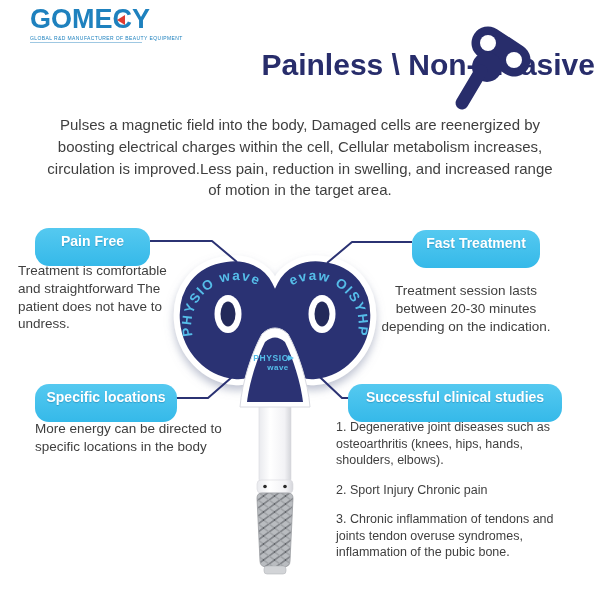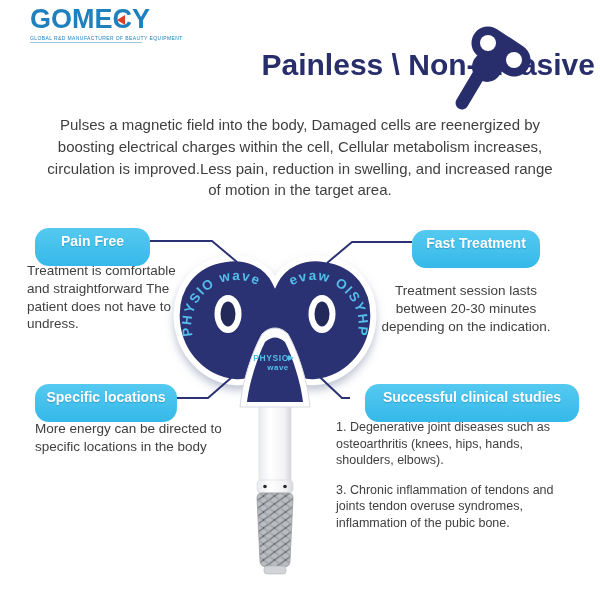--- a/index.html
+++ b/index.html
@@ -39,25 +39,25 @@
   .pill{
     position:absolute;height:38px;line-height:27px;border-radius:14px;
     background:linear-gradient(#55c9f0,#35b9e9);
     color:#fff;font-weight:bold;font-size:14px;text-align:center;
     text-shadow:0 1px 1px rgba(0,70,110,.28);
     z-index:3;
   }
   .pill-pain{left:35px;top:228px;width:115px;}
   .pill-fast{left:412px;top:230px;width:128px;}
   .pill-specific{left:35px;top:384px;width:142px;}
-  .pill-studies{left:365px;top:384px;width:214px;}
+  .pill-studies{left:348px;top:384px;width:214px;}
   .callout-text{
     position:absolute;color:#3f3f3f;font-size:13.5px;line-height:1.32;z-index:3;
   }
-  .text-pain{left:27px;top:262px;width:158px;text-align:left;}
+  .text-pain{left:18px;top:262px;width:158px;text-align:left;}
   .text-fast{left:368px;top:262px;width:196px;text-align:center;margin-top:20px;}
   .text-specific{left:35px;top:420px;width:205px;text-align:left;}
   .list-studies{left:336px;top:419px;width:240px;text-align:left;font-size:12.5px;}
   .list-studies .study-item{margin-bottom:13px;}
   
   .connectors{position:absolute;left:0;top:0;z-index:2;pointer-events:none;}
   .device{position:absolute;left:170px;top:252px;z-index:1;overflow:visible;}
   svg{overflow:visible;}
 </style>
 </head>
@@ -160,14 +160,15 @@
 
 <div class="pill pill-fast">Fast Treatment</div>
 <div class="callout-text text-fast">Treatment session lasts between 20-30 minutes depending on the indication.</div>
 
 <div class="pill pill-specific">Specific locations</div>
 <div class="callout-text text-specific">More energy can be directed to specific locations in the body</div>
 
 <div class="pill pill-studies">Successful clinical studies</div>
 <div class="callout-text list-studies">
   <div class="study-item">1. Degenerative joint diseases such as osteoarthritis (knees, hips, hands, shoulders, elbows).</div>
+  <div class="study-item">2. Sport Injury Chronic pain</div>
   <div class="study-item">3. Chronic inflammation of tendons and joints tendon overuse syndromes, inflammation of the pubic bone.</div>
 </div>
 
 </body></html>

